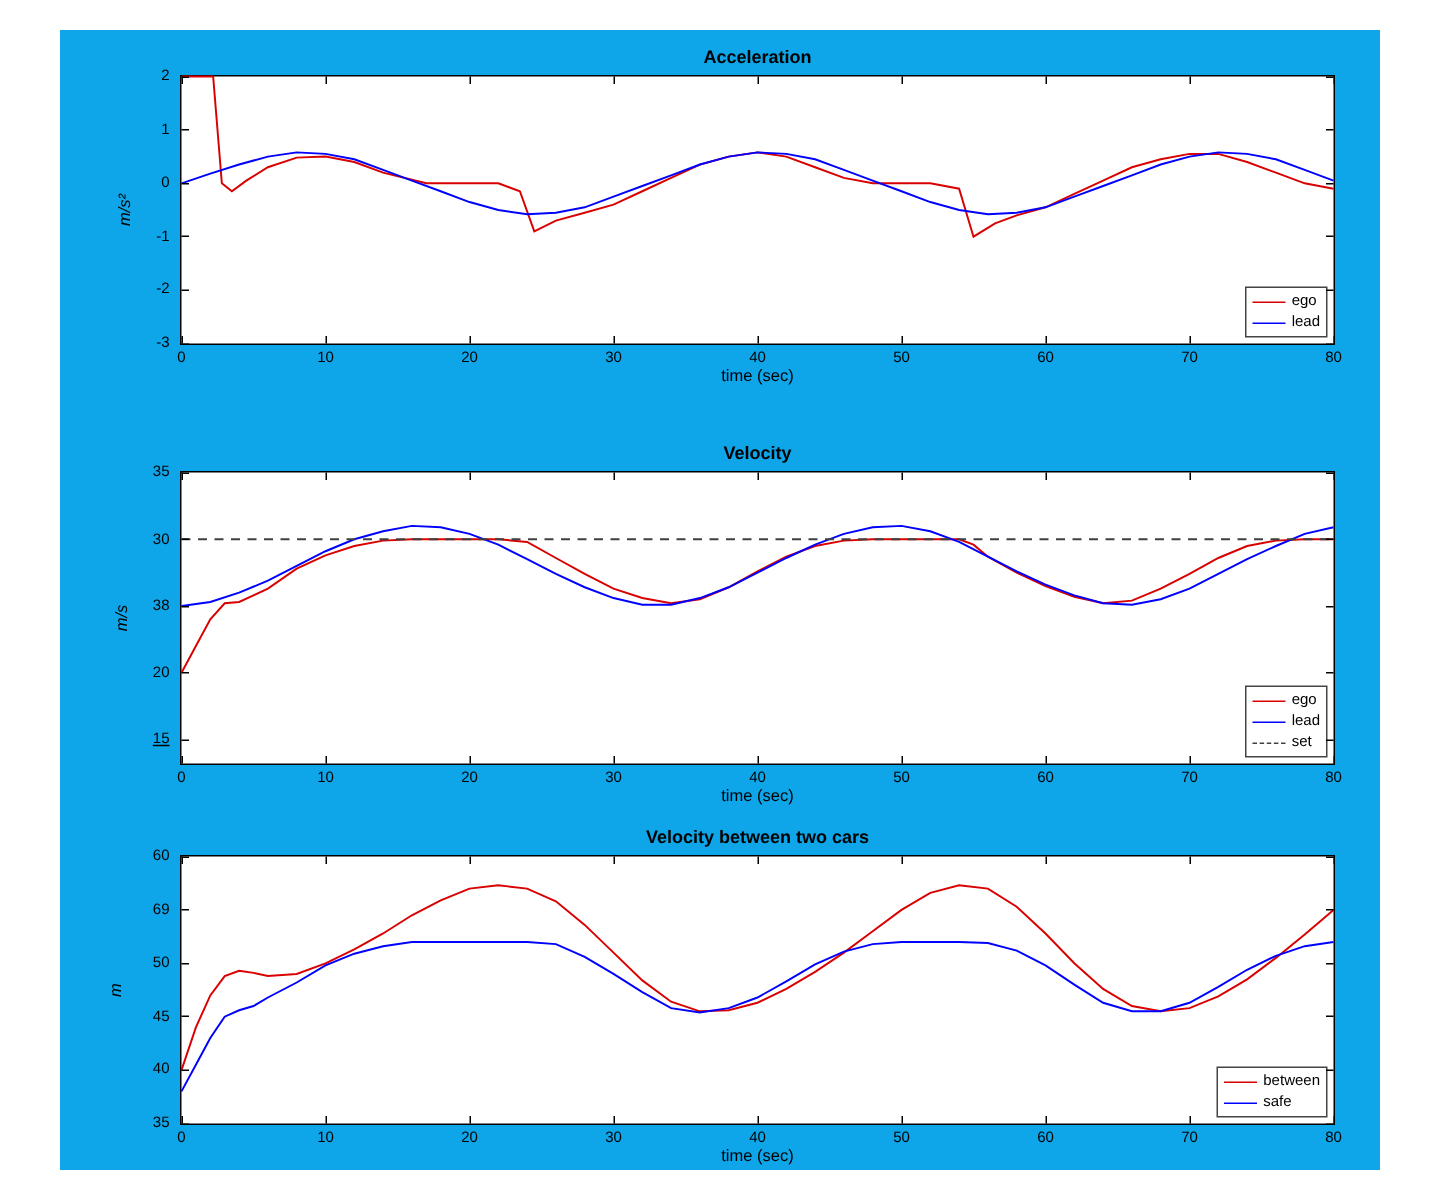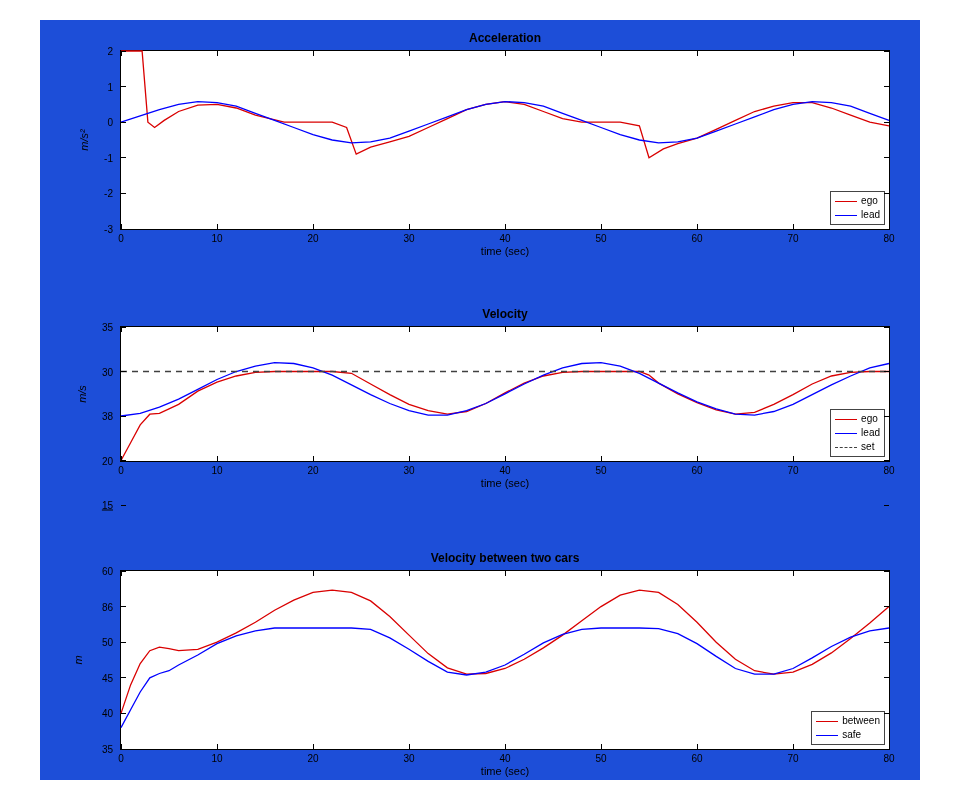--- a/index.html
+++ b/index.html
@@ -11,21 +11,21 @@
     font-family: Arial, Helvetica, sans-serif;
     font-size: 11px;
     color: #000;
   }
   .figure {
     position: absolute;
     left: 40px;
     top: 20px;
     width: 880px;
     height: 760px;
-    background: #1d4ed8;
+    background: #0ea5e9;
   }
   .axes {
     position: absolute;
     background: #ffffff;
     box-sizing: border-box;
     border: 1px solid #000;
   }
   .title {
     position: absolute;
     width: 100%;
@@ -188,21 +188,21 @@
       <div class="tick-y-right" style="top: 70.7px;"></div>
       <div class="tick-label-y" style="top: 71.2px;">0</div>
       <div class="tick-y" style="top: 35.1px;"></div>
       <div class="tick-y-right" style="top: 35.1px;"></div>
       <div class="tick-label-y" style="top: 35.6px;">1</div>
       <div class="tick-y" style="top: -0.5px;"></div>
       <div class="tick-y-right" style="top: -0.5px;"></div>
       <div class="tick-label-y" style="top: 0px;">2</div>
     </div>
 
-  <div class="axes" id="ax-vel" style="left:80px; top:306px; width:770px; height:136px;">
+  <div class="axes" id="ax-vel" style="left:80px; top:294px; width:770px; height:196px;">
     <div class="title">Velocity</div>
     <div class="ylabel">m/s</div>
     <div class="xlabel">time (sec)</div>
     <svg class="plot">
         <polyline points="0.0,133.5 9.6,115.7 19.2,97.9 28.8,87.2 38.4,86.3 48.0,81.9 57.6,77.4 76.8,64.1 96.0,55.2 115.2,49.0 134.4,45.4 153.6,44.5 172.8,44.5 192.0,44.5 211.2,44.5 230.4,46.3 249.6,57.0 268.8,67.6 288.0,77.4 307.2,83.7 326.4,87.2 345.6,84.5 364.8,76.5 384.0,65.9 403.2,56.1 422.4,49.0 441.6,45.4 460.8,44.5 480.0,44.5 499.2,44.5 518.4,44.5 528.0,48.1 537.6,56.1 556.8,66.8 576.0,75.7 595.2,82.8 614.4,87.2 633.6,85.4 652.8,77.4 672.0,67.6 691.2,57.0 710.4,49.0 729.6,45.4 748.8,44.5 768.0,44.5" class="series" stroke="#d90000"></polyline>
         <polyline points="0.0,89.0 19.2,86.3 38.4,80.1 57.6,72.1 76.8,62.3 96.0,52.5 115.2,44.5 134.4,39.2 153.6,35.6 172.8,36.5 192.0,40.9 211.2,48.1 230.4,57.8 249.6,67.6 268.8,76.5 288.0,83.7 307.2,88.1 326.4,88.1 345.6,83.7 364.8,76.5 384.0,66.8 403.2,57.0 422.4,48.1 441.6,40.9 460.8,36.5 480.0,35.6 499.2,39.2 518.4,46.3 537.6,56.1 556.8,65.9 576.0,74.8 595.2,81.9 614.4,87.2 633.6,88.1 652.8,84.5 672.0,77.4 691.2,67.6 710.4,57.8 729.6,49.0 748.8,40.9 768.0,36.5" class="series" stroke="#0000ff"></polyline>
         <polyline points="0.0,44.5 768.0,44.5" class="series" stroke="#404040" stroke-dasharray="6,5"></polyline>
       </svg>
     <div class="legend" style="right:4px; bottom:4px;">
         <div class="legend-row">
@@ -314,19 +314,19 @@
       <div class="tick-y-right" style="top: 141.9px;"></div>
       <div class="tick-label-y" style="top: 142.4px;">40</div>
       <div class="tick-y" style="top: 106.3px;"></div>
       <div class="tick-y-right" style="top: 106.3px;"></div>
       <div class="tick-label-y" style="top: 106.8px;">45</div>
       <div class="tick-y" style="top: 70.7px;"></div>
       <div class="tick-y-right" style="top: 70.7px;"></div>
       <div class="tick-label-y" style="top: 71.2px;">50</div>
       <div class="tick-y" style="top: 35.1px;"></div>
       <div class="tick-y-right" style="top: 35.1px;"></div>
-      <div class="tick-label-y" style="top: 35.6px;">86</div>
+      <div class="tick-label-y" style="top: 35.6px;">69</div>
       <div class="tick-y" style="top: -0.5px;"></div>
       <div class="tick-y-right" style="top: -0.5px;"></div>
       <div class="tick-label-y" style="top: 0px;">60</div>
     </div>
 
 </div>
 
 </body></html>

